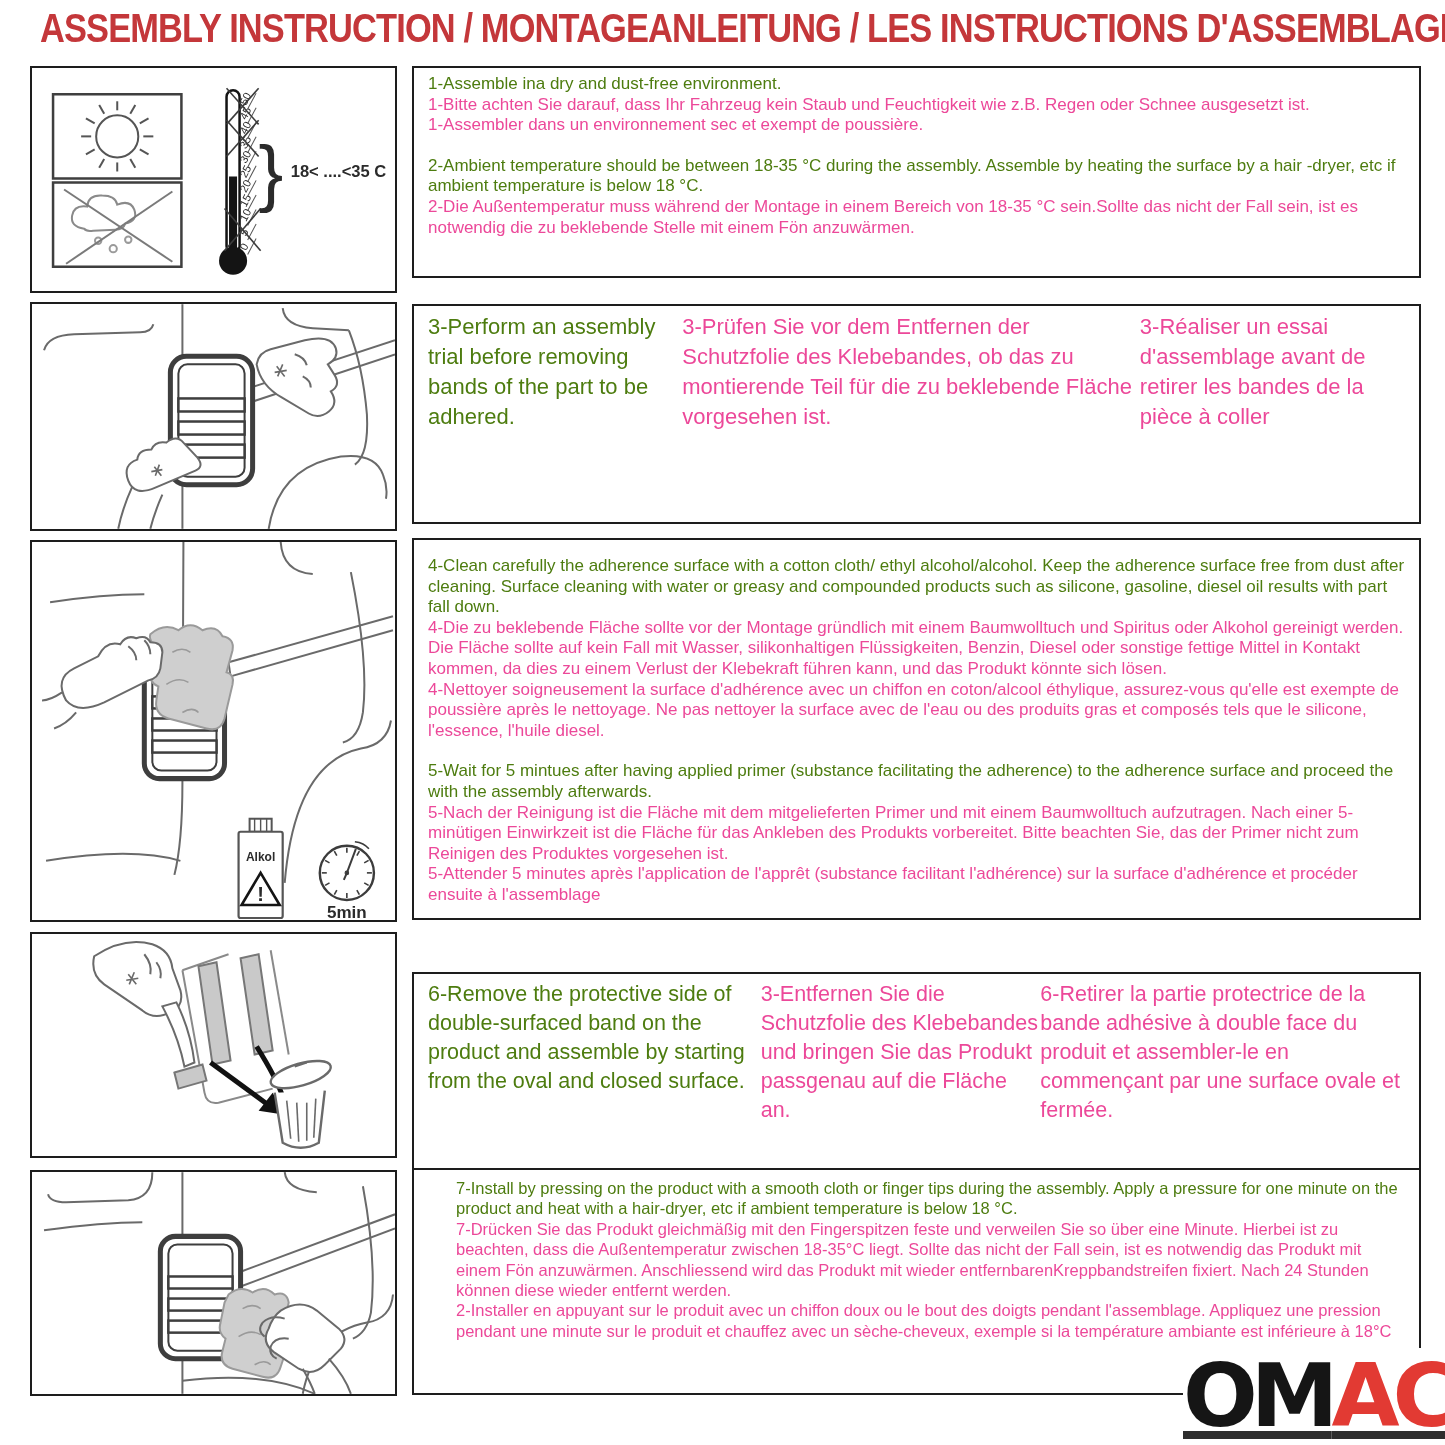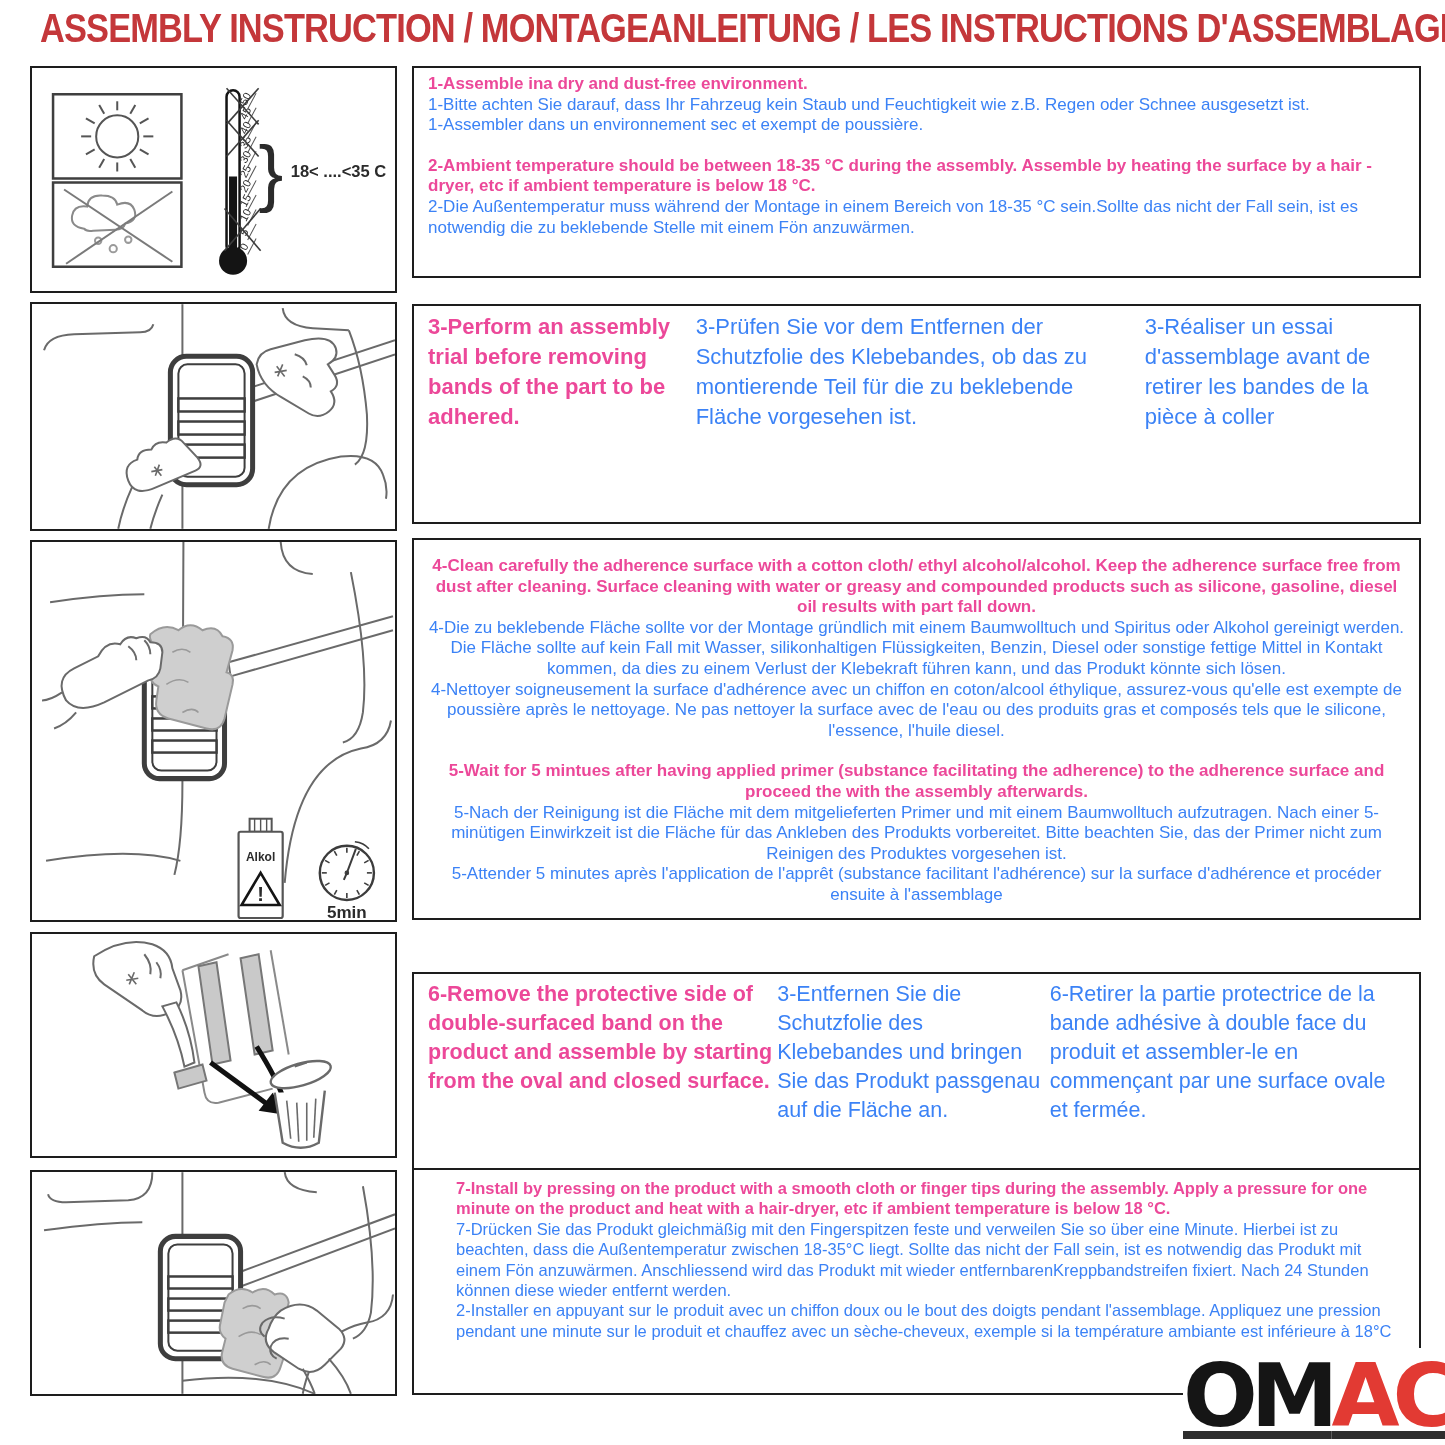--- a/index.html
+++ b/index.html
@@ -13,25 +13,25 @@
   .b-l1{top:66px;height:227px}.b-r1{top:66px;height:212px}
   .b-l2{top:302px;height:229px}.b-r2{top:304px;height:220px}
   .b-l3{top:540px;height:382px}.b-r3{top:538px;height:382px}
   .b-l4{top:932px;height:226px}.b-r4{top:972px;height:270px}
   .b-l5{top:1170px;height:226px}.b-r5{top:1168px;height:227px}
   .p{margin:0;}
   .small .p{font-size:17px;line-height:20.6px;}
   .tiny .p{font-size:16.5px;line-height:20.4px;margin-left:28px;}
   .big .p{font-size:22px;line-height:30px;max-width:950px;}
   .big4 .p{font-size:21.5px;line-height:29px;max-width:930px;}
-  .bold{font-weight:bold;color:#ec4899;}
-  .normal{color:#3b82f6;}
+  .bold{font-weight:normal;color:#4d7c0f;}
+  .normal{color:#ec4899;}
   .gap{margin-top:20px;}
   .vcenter{display:flex;flex-direction:row;justify-content:center;}
-  .b-r3{padding-top:16px;text-align:center;}
+  .b-r3{padding-top:16px;}
   .b-r5{padding-top:8px;}
   .ill{width:100%;height:100%;display:block;}
   .logo{position:absolute;left:1183px;top:1348px;width:262px;height:97px;background:#fff;
         display:flex;align-items:center;z-index:5;
         font-family:"DejaVu Sans",sans-serif;font-weight:bold;font-size:88px;line-height:.82;
         letter-spacing:-7px;text-decoration:underline;}
   .logo .lk{color:#151515;}
   .logo .lr{color:#e23a33;}
   svg text{font-family:"Liberation Sans",sans-serif;fill:#2b2b2b;}
 </style>

